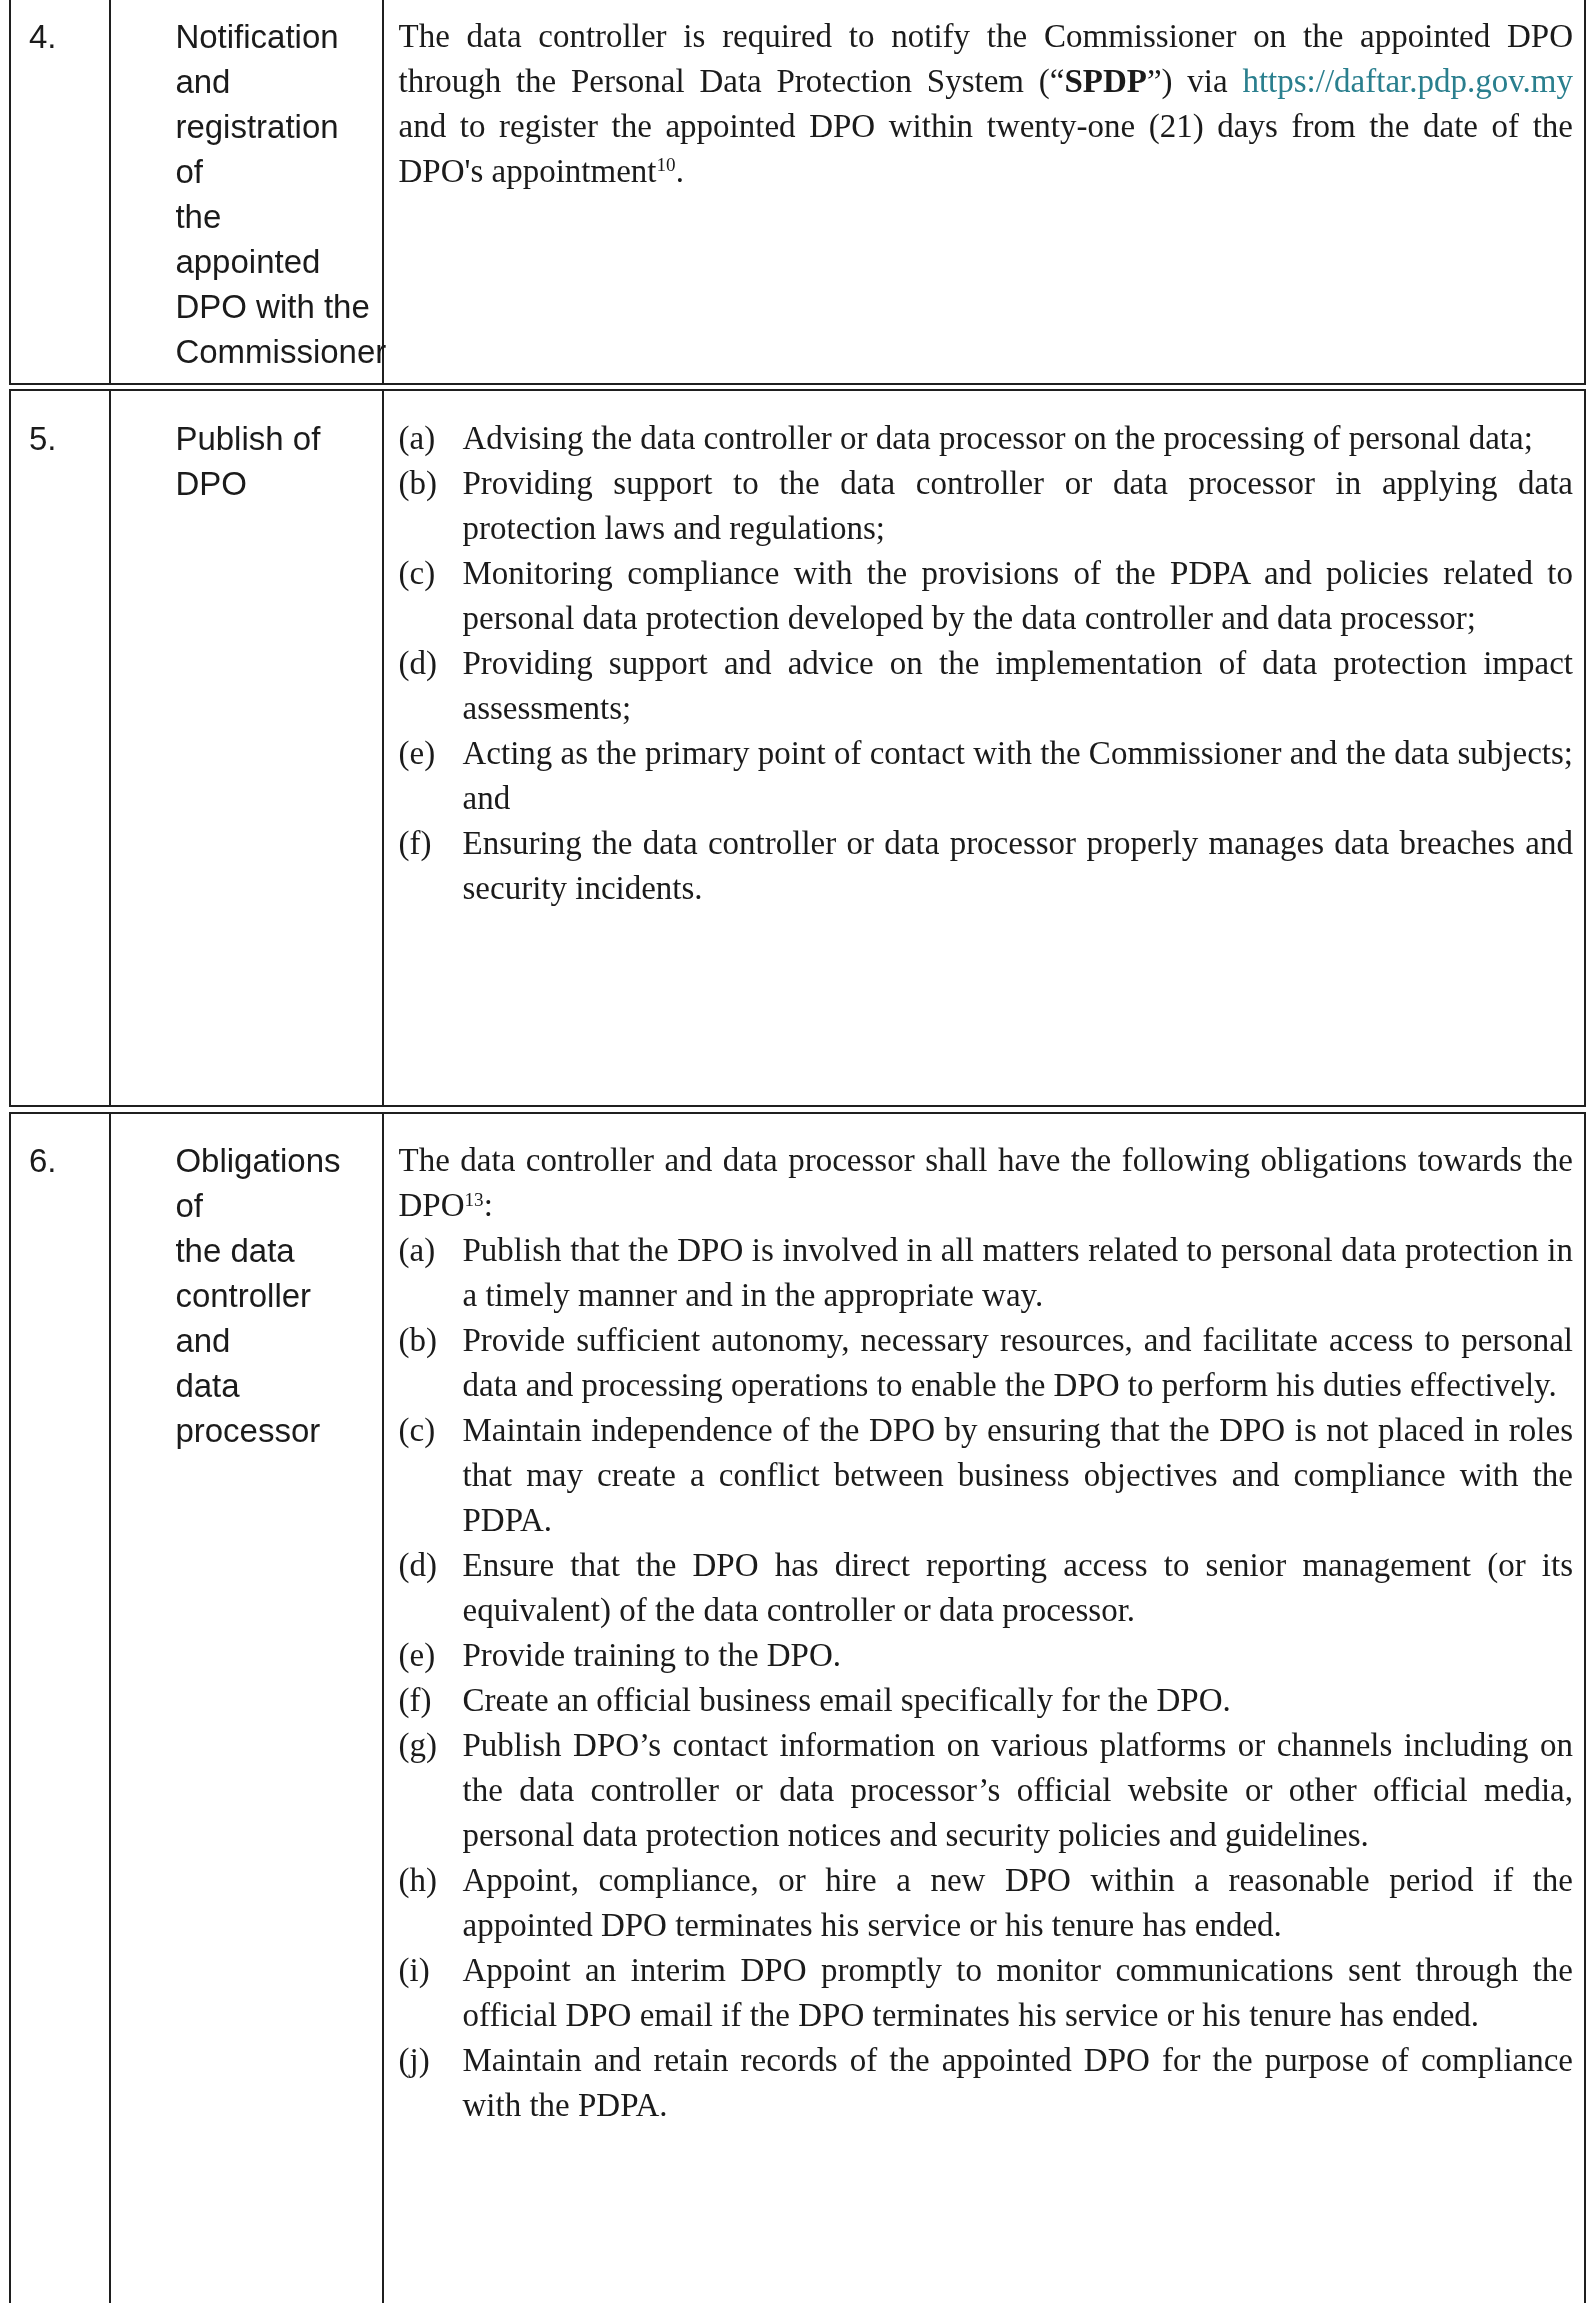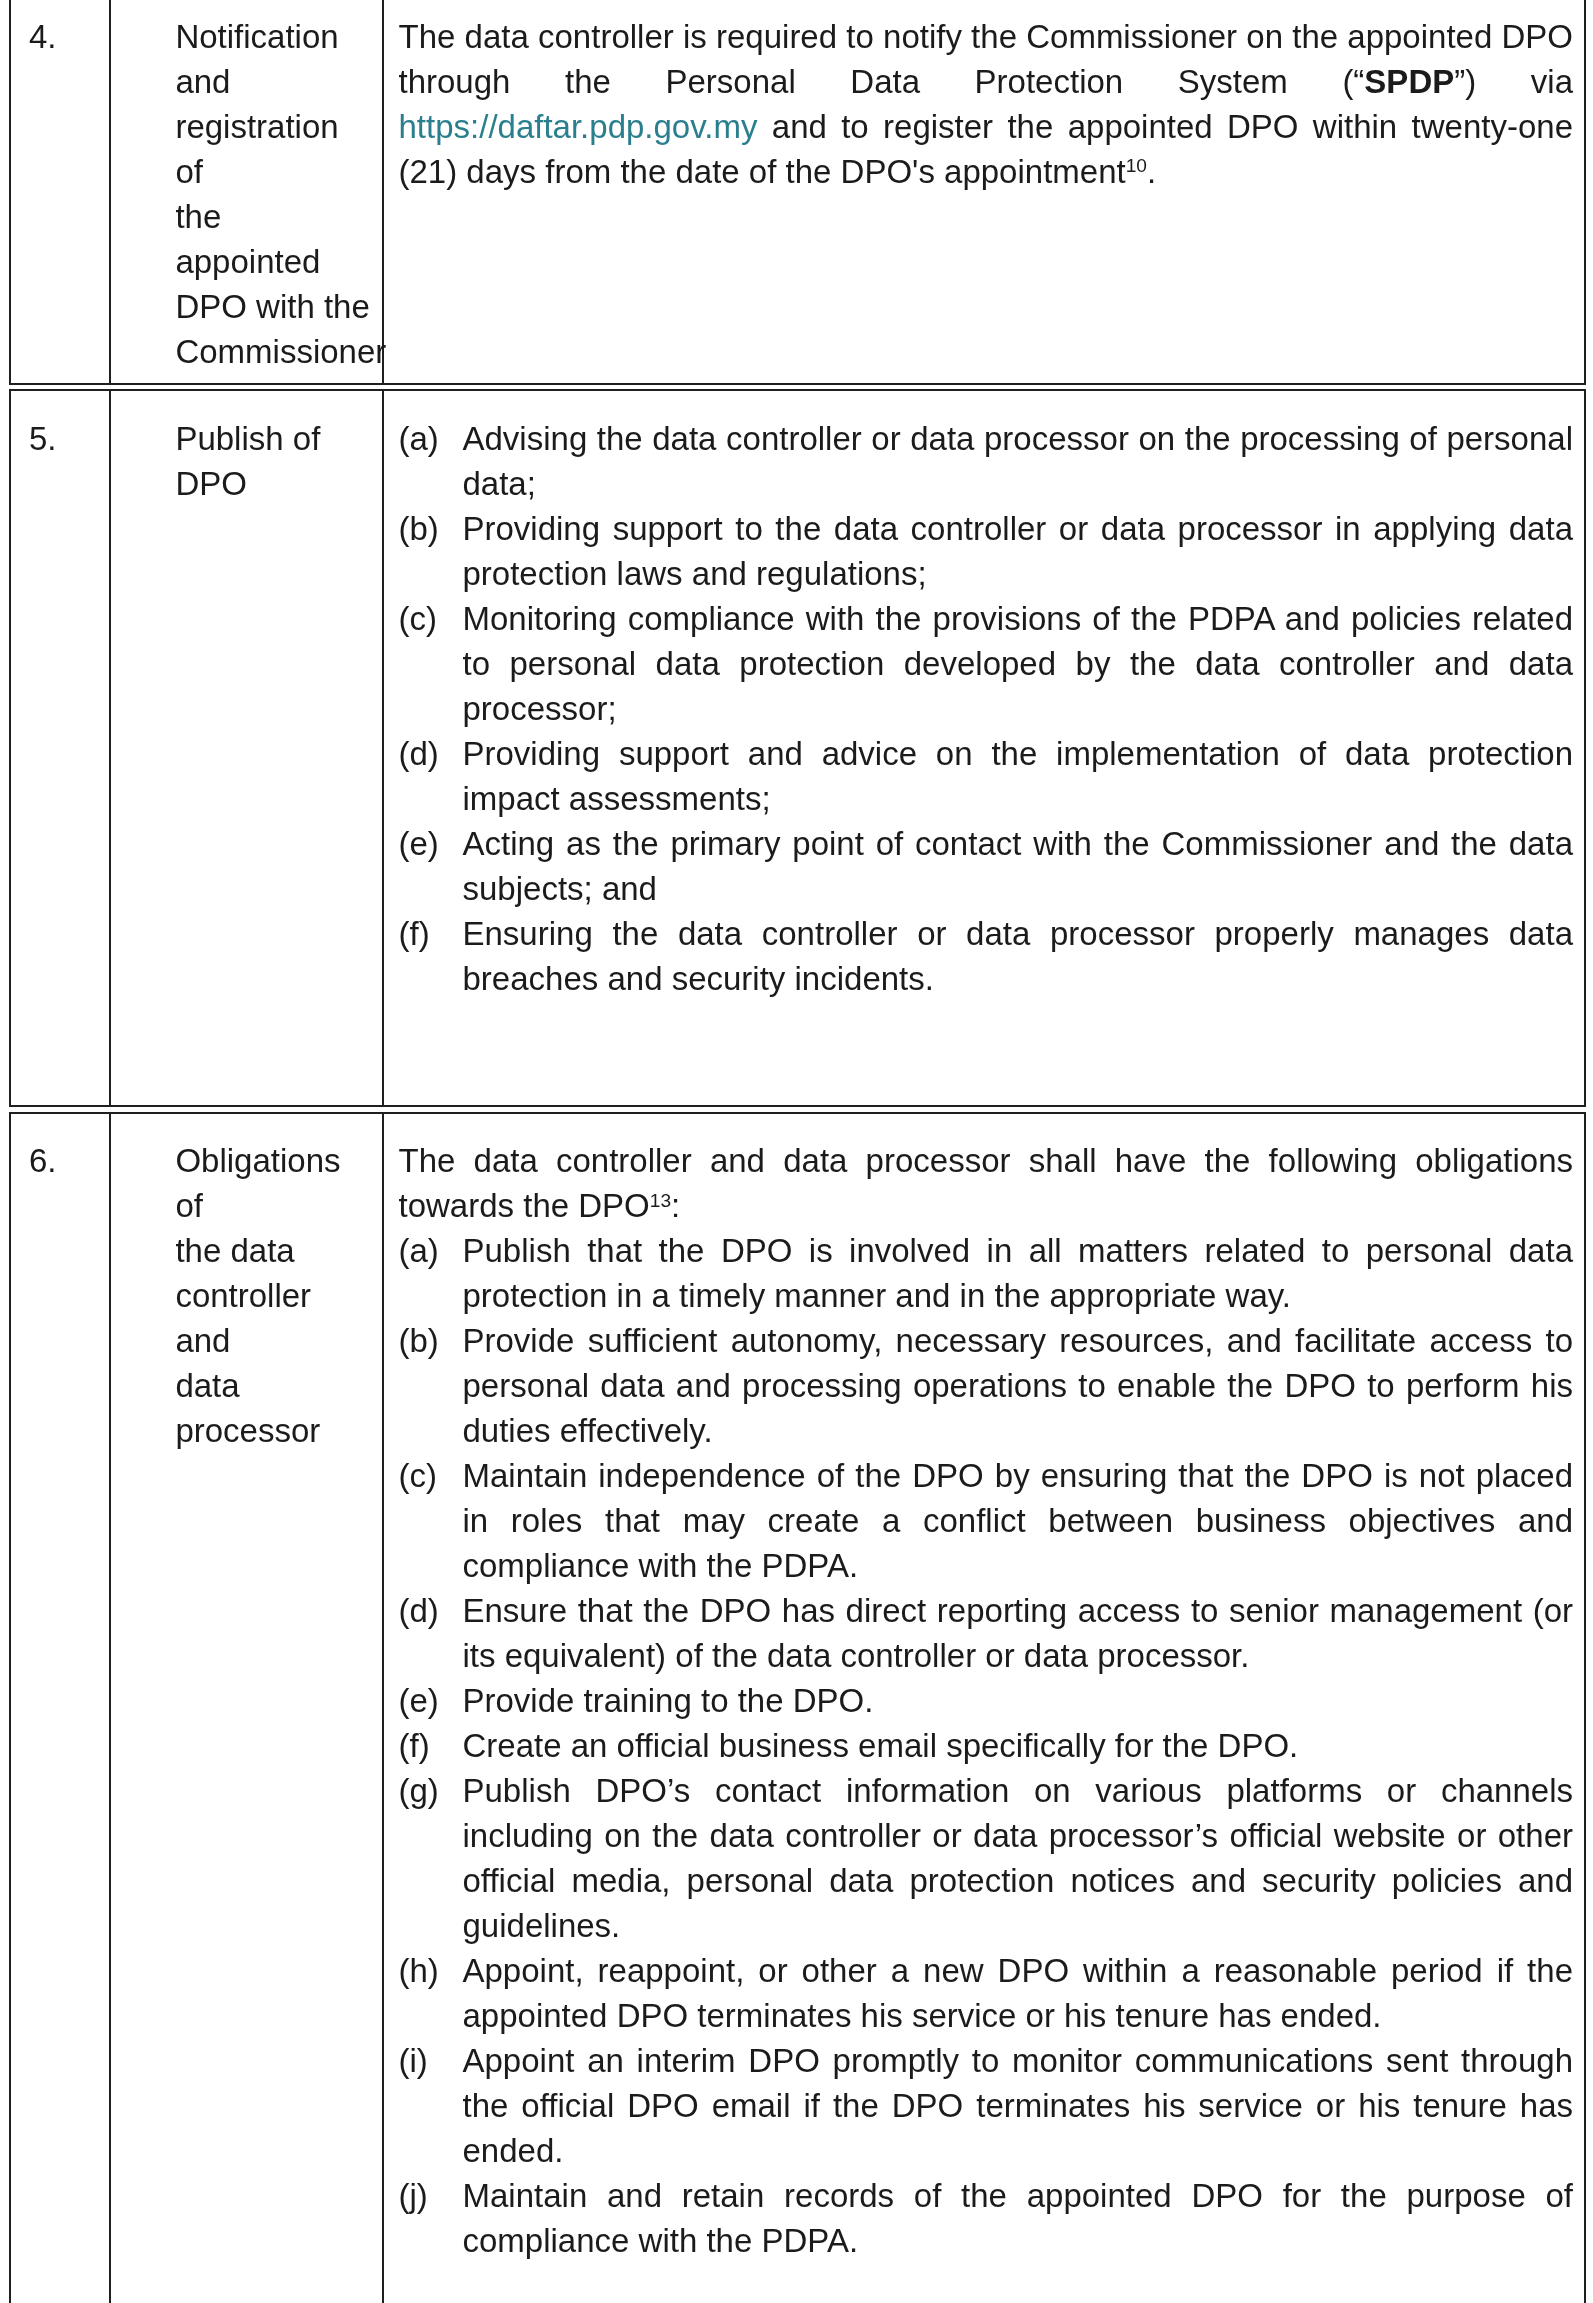--- a/index.html
+++ b/index.html
@@ -18,21 +18,21 @@
     box-sizing:border-box;
     background:#ffffff;
   }
   .trow.first{border-top:none;}
   .r4{min-height:346px;}
   .r5{min-height:718px;}
   .r6{min-height:1211px;}
   .cell{box-sizing:border-box;}
   .cell.cnum{border-right:2.3px solid #1f1f1f;padding:13.6px 3.6px 9px 18px;}
   .cell.ctitle{border-right:2.3px solid #1f1f1f;padding:13.6px 9px 9px 16.4px;white-space:pre-line;margin-left:48px;}
-  .cell.ccontent{padding:13.6px 11px 16.4px 14.5px;}
+  .cell.ccontent{padding:13.6px 11px 16.4px 14.5px;font-family:Liberation Serif, serif;}
   .r5 .cell,.r6 .cell{padding-top:24.5px;}
   p.para{margin:0;text-align:justify;}
   .li{display:flex;margin:0;}
   .li .m{flex:0 0 64px;}
   .li .t{flex:1;text-align:justify;}
   sup.fn{font-size:0.58em;line-height:0;vertical-align:baseline;position:relative;top:-0.55em;}
   a.link{color:#2a7f8e;text-decoration:none;cursor:pointer;}
   b{font-weight:700;}
   .next-edge{
     border:2.3px solid #1f1f1f;border-bottom:none;height:22px;
@@ -121,21 +121,21 @@
         <div class="li">
             <span class="m">(f)</span>
             <span class="t">Create an official business email specifically for the DPO.</span>
           </div>
         <div class="li">
             <span class="m">(g)</span>
             <span class="t">Publish DPO’s contact information on various platforms or channels including on the data controller or data processor’s official website or other official media, personal data protection notices and security policies and guidelines.</span>
           </div>
         <div class="li">
             <span class="m">(h)</span>
-            <span class="t">Appoint, reappoint, or other a new DPO within a reasonable period if the appointed DPO terminates his service or his tenure has ended.</span>
+            <span class="t">Appoint, compliance, or hire a new DPO within a reasonable period if the appointed DPO terminates his service or his tenure has ended.</span>
           </div>
         <div class="li">
             <span class="m">(i)</span>
             <span class="t">Appoint an interim DPO promptly to monitor communications sent through the official DPO email if the DPO terminates his service or his tenure has ended.</span>
           </div>
         <div class="li">
             <span class="m">(j)</span>
             <span class="t">Maintain and retain records of the appointed DPO for the purpose of compliance with the PDPA.</span>
           </div>
       </div>

